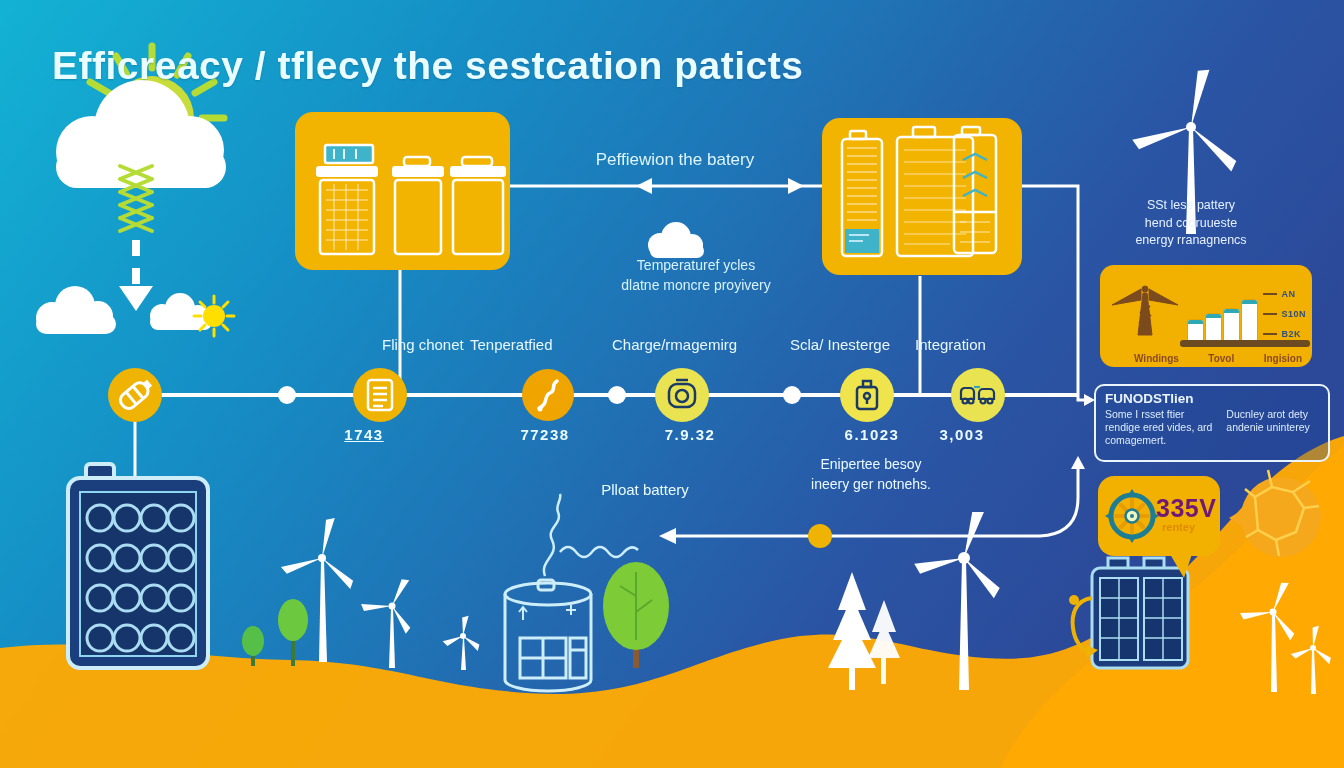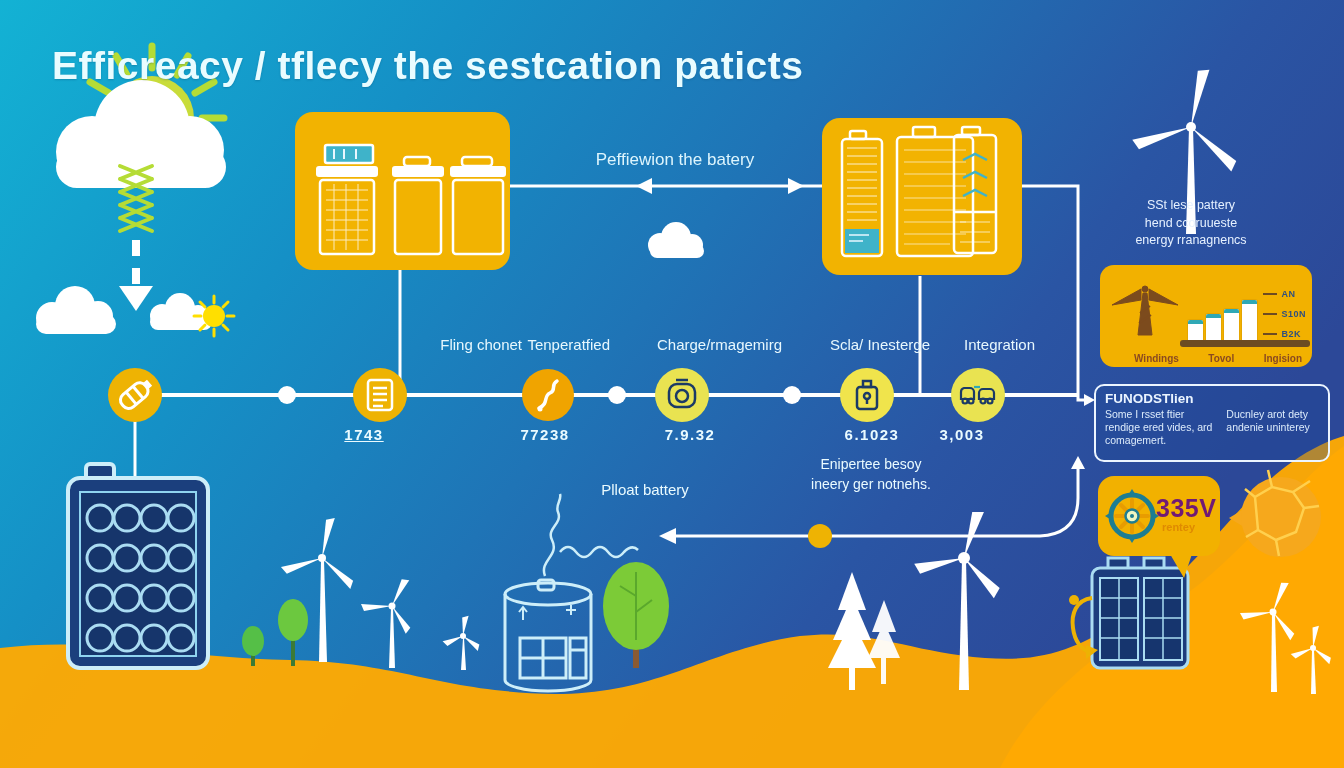--- a/index.html
+++ b/index.html
@@ -5,21 +5,21 @@
   html,body{margin:0;padding:0;background:#0d2b55;}
   .canvas{position:relative;width:1344px;height:768px;overflow:hidden;
           font-family:"Liberation Sans",sans-serif;}
   .scene{position:absolute;left:0;top:0;}
   .txt{position:absolute;color:#eafbff;}
   .title{left:4px;top:44px;width:1344px;padding-left:48px;box-sizing:border-box;
          font-size:39px;font-weight:bold;color:#e9fcff;
          letter-spacing:.5px;text-shadow:0 1px 2px rgba(0,60,90,.25);}
   .transfer-label{left:560px;top:150px;width:230px;text-align:center;font-size:17px;color:#ddf5fd;}
   .note{left:586px;top:256px;width:220px;text-align:center;font-size:14px;line-height:1.4;color:#d8f2fb;}
-  .stage-label{top:336px;text-align:right;font-size:15px;color:#e8f8fe;}
+  .stage-label{top:336px;text-align:left;font-size:15px;color:#e8f8fe;}
   .stage-value{top:426px;text-align:center;font-size:15px;font-weight:bold;letter-spacing:1.5px;color:#eafbff;}
   .float-label{left:570px;top:457px;width:150px;text-align:center;font-size:15px;margin-top:24px;}
   .energy-note{left:786px;top:455px;width:170px;text-align:center;font-size:14px;line-height:1.4;}
   .right-note{left:1098px;top:197px;width:186px;text-align:center;font-size:12.5px;line-height:1.4;color:#e6f1ff;}
   .chart-box{position:absolute;left:1100px;top:265px;width:212px;height:102px;
              background:#f2b100;border-radius:14px;}
   .chart-box .tower{position:absolute;left:8px;top:14px;}
   .bars{position:absolute;left:88px;bottom:27px;display:flex;align-items:flex-end;gap:3px;}
   .bar{width:15px;background:#ffffff;border-radius:2px 2px 0 0;box-shadow:0 0 0 1px rgba(190,130,0,.25);}
   .bar .cap{height:4px;background:#2fa8b5;border-radius:2px 2px 0 0;}
@@ -447,20 +447,24 @@
         <path d="M1255,497 L1272,487 L1293,492 L1304,508 L1296,532 L1276,540 L1258,530 Z"></path>
         <path d="M1272,487 L1268,470 M1293,492 L1310,481 M1255,497 L1245,489 M1276,540 L1279,556 M1258,530 L1246,537 M1304,508 L1319,506"></path>
       </g>
     </g>
   </svg>
 
   <div class="txt title">Efficreacy / tflecy the sestcation paticts</div>
 
   <div class="txt transfer-label">Peffiewion the batery</div>
 
+  <div class="txt note">
+    <div>Temperaturef ycles</div>
+    <div>dlatne moncre proyivery</div>
+  </div>
 
   <div class="txt stage-label" style="left:382px;width:140px;">Fling chonet</div>
   <div class="txt stage-label" style="left:470px;width:140px;">Tenperatfied</div>
   <div class="txt stage-label" style="left:612px;width:170px;">Charge/rmagemirg</div>
   <div class="txt stage-label" style="left:790px;width:140px;">Scla/ Inesterge</div>
   <div class="txt stage-label" style="left:915px;width:120px;">Integration</div>
 
   <div class="txt stage-value" style="left:304px;width:120px;text-decoration:underline;">1743</div>
   <div class="txt stage-value" style="left:485px;width:120px;">77238</div>
   <div class="txt stage-value" style="left:630px;width:120px;">7.9.32</div>

